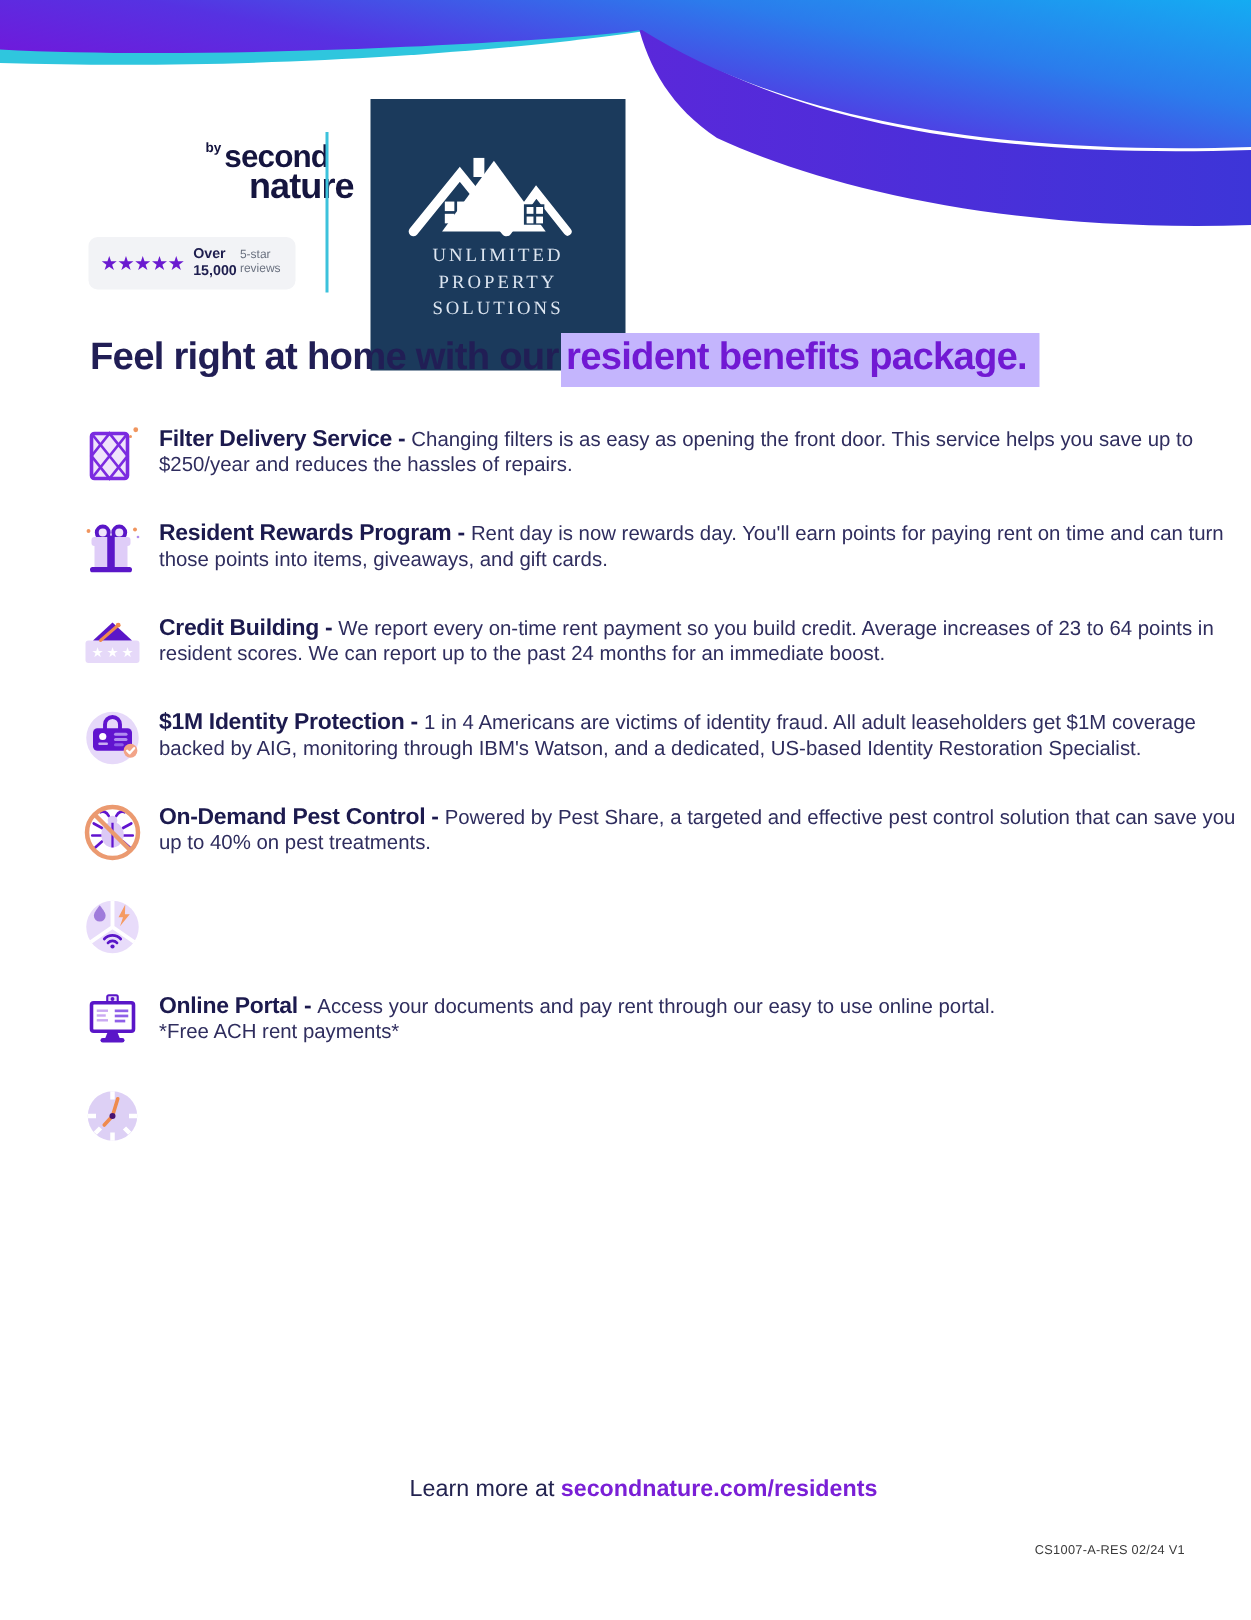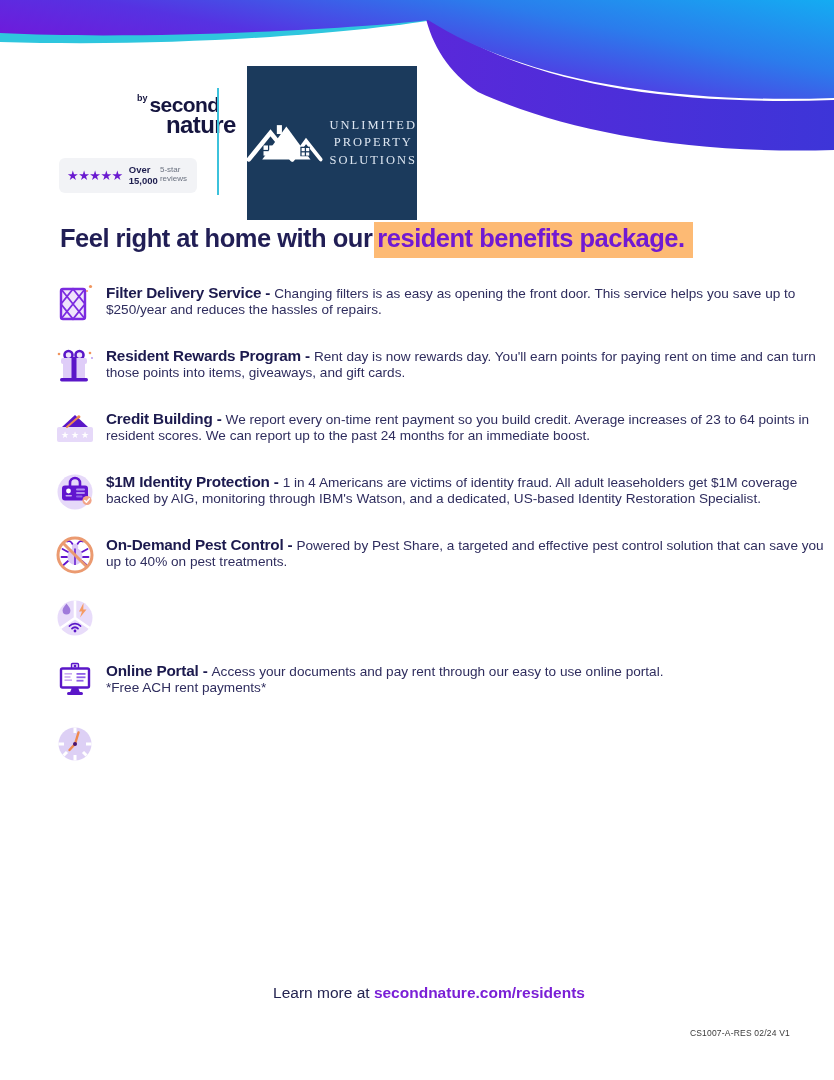--- a/index.html
+++ b/index.html
@@ -20,35 +20,35 @@
   .reviews-badge {
     position:absolute; left:59px; top:158px; width:138px; height:35px;
     background:#f2f3f6; border-radius:6px; display:flex; align-items:center; padding:0 8px; gap:6px;
   }
   .stars { color:#6a1ad0; font-size:13px; letter-spacing:-0.5px; white-space:nowrap; }
   .rev-text { display:flex; flex-direction:row; line-height:1.15; }
   .rev-line1 { font-size:9.5px; font-weight:bold; color:#1d1d4e; }
   .rev-line2 { font-size:8px; color:#6b7280; }
   .divider { position:absolute; left:217px; top:88px; width:2px; height:107px; background:#3cc2dc; }
   .company-box {
-    position:absolute; left:247px; top:66px; width:170px; height:154px;
-    background:#1b3a5c; display:flex; flex-direction:row; align-items:center; justify-content:center;
+    position:absolute; left:247px; top:66px; width:170px; height:181px;
+    background:#1b3a5c; display:flex; flex-direction:column; align-items:center; justify-content:center;
   }
   .company-box svg { width:126px; height:60px; margin-bottom:4px; }
   .company-name {
     font-family:"Liberation Serif", serif; color:#dde6f1; font-size:12.5px;
     letter-spacing:2px; line-height:1.4; text-align:center;
   }
   
   .headline {
     position:absolute; left:60px; top:224px; white-space:nowrap;
     font-size:25.5px; font-weight:bold; letter-spacing:-0.5px; color:#211e55;
   }
   .headline .hl {
-    color:#7119d3; background:#fdba74; padding:2px 8px 6px 3px; margin-left:2px;
+    color:#7119d3; background:#c4b5fd; padding:2px 8px 6px 3px; margin-left:2px;
   }
   
   .benefits { position:absolute; left:54px; top:282px; width:772px; }
   .benefit { display:flex; align-items:flex-start; gap:10px; margin-bottom:21px; }
   .b-icon { width:42px; height:42px; flex-shrink:0; }
   .b-icon svg { width:42px; height:42px; display:block; }
   .b-text { font-size:13.6px; line-height:1.2; color:#2f2d5e; padding-top:2px; }
   .b-text strong { font-size:15.3px; font-weight:bold; color:#1c1a4e; letter-spacing:-0.2px; margin-right:4px;margin-top:42px; }
   .b-note { display:block; }
   

